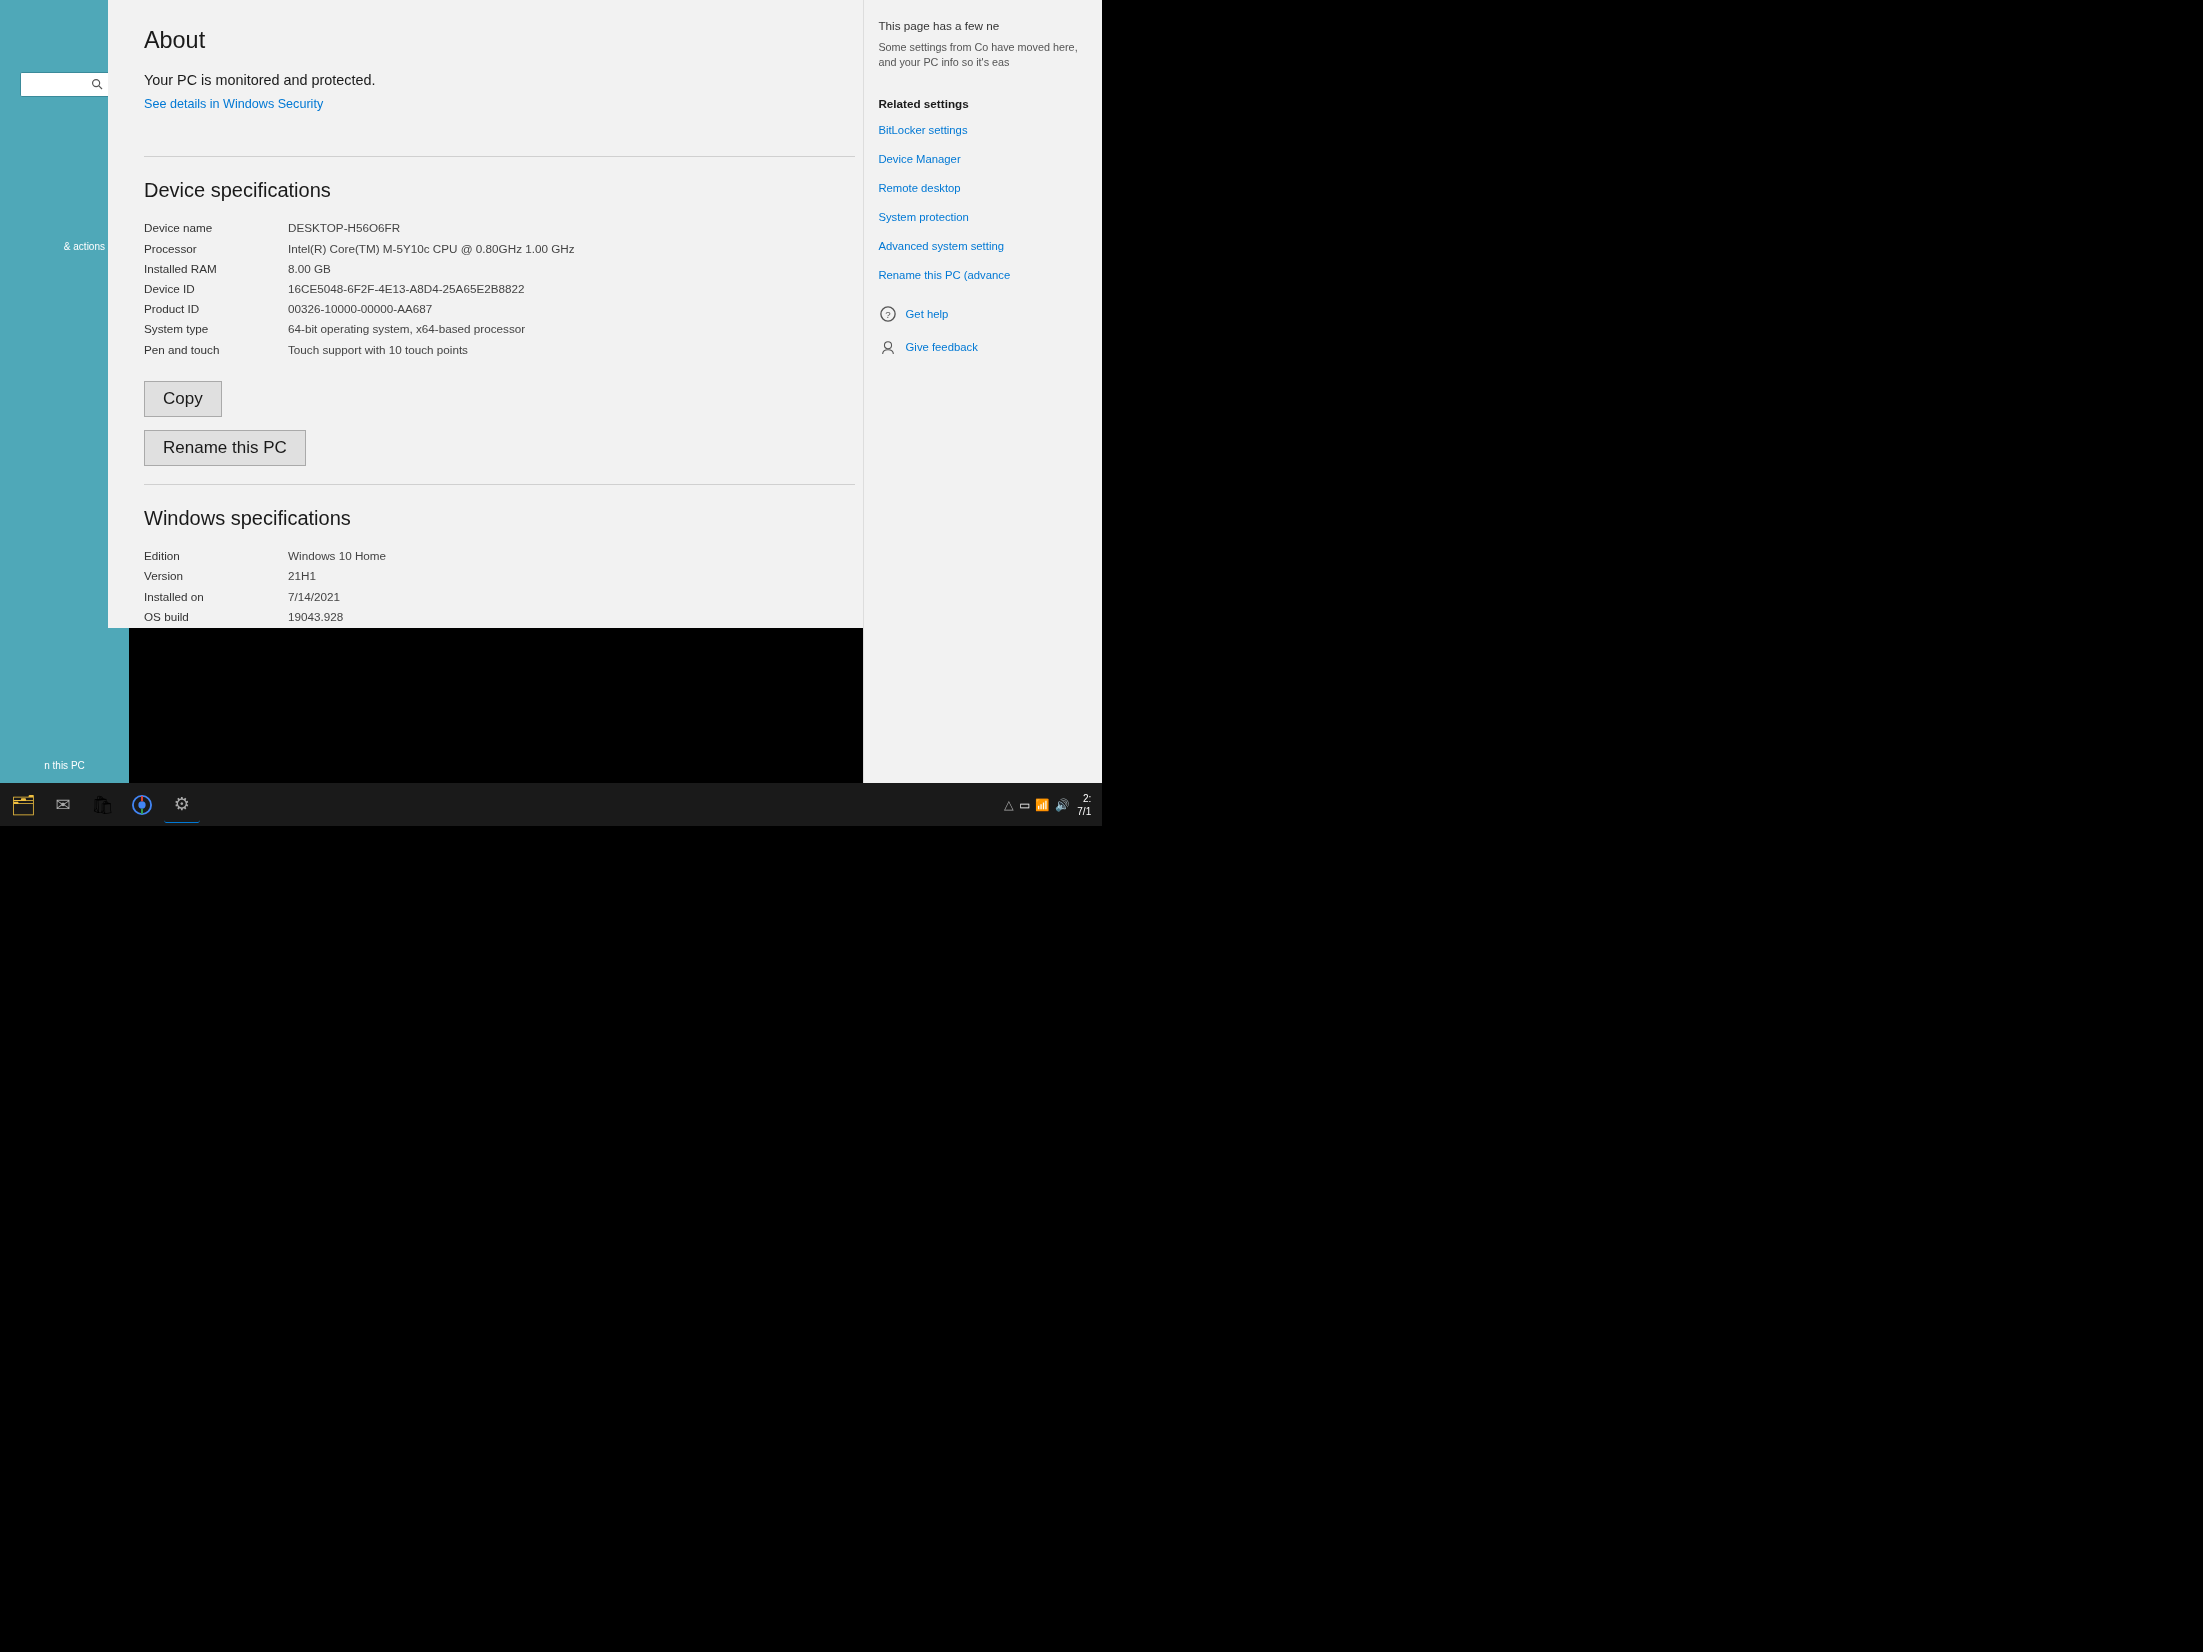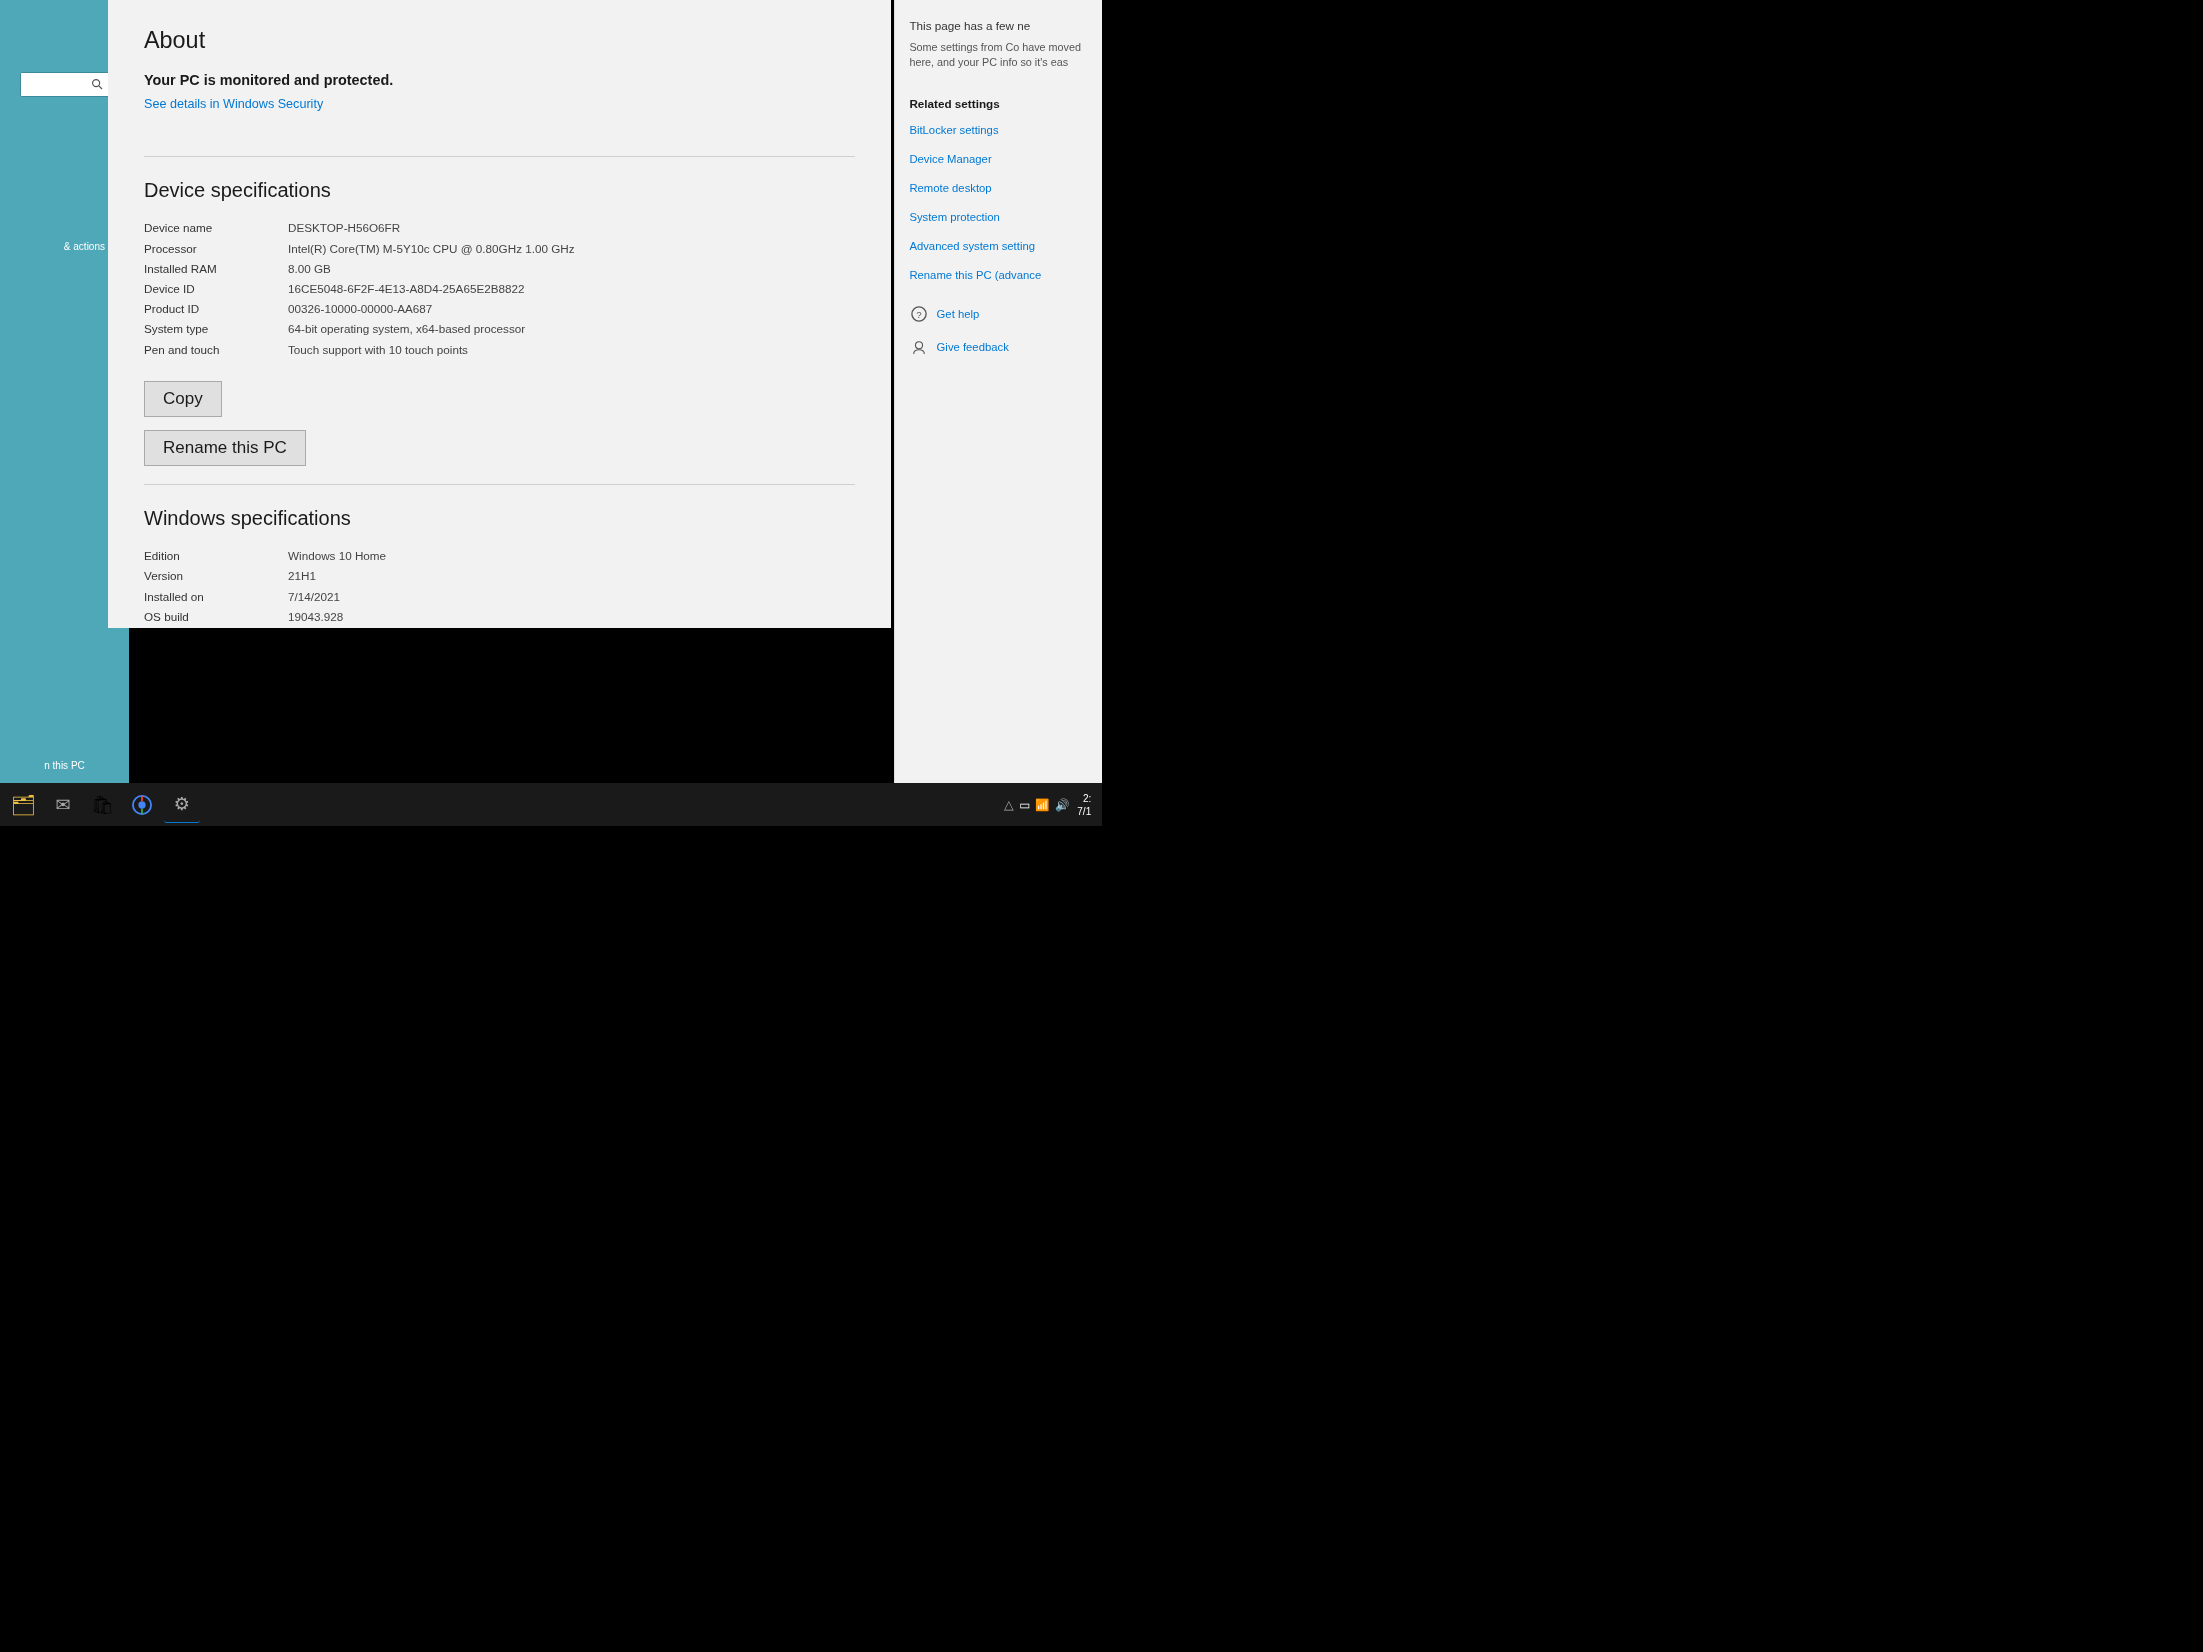--- a/index.html
+++ b/index.html
@@ -73,21 +73,21 @@
     .page-title {
       font-size: 23.4px;
       font-weight: 300;
       color: #1a1a1a;
       margin-bottom: 18px;
     }
 
     .protection-text {
       font-size: 14.4px;
       color: #1a1a1a;
-      font-weight: 700;
+      font-weight: 400;
       margin-bottom: 7.2px;
     }
 
     .security-link {
       color: #0078d4;
       font-size: 12.6px;
       text-decoration: none;
       cursor: pointer;
       margin-bottom: 27px;
       display: inline-block;
@@ -136,21 +136,21 @@
       margin-right: 10.8px;
       margin-top: 12.6px;
       font-family: 'Segoe UI', Arial, sans-serif;
     }
 
     
     .right-panel {
       position: absolute;
       right: 0;
       top: 0;
-      width: 208px;
+      width: 239px;
       height: 783px;
       background: #f2f2f2;
       border-left: 0.9px solid #ddd;
       padding: 18px 14.4px;
       overflow: hidden;
     }
 
     .right-panel-note {
       font-size: 10.8px;
       color: #555;

